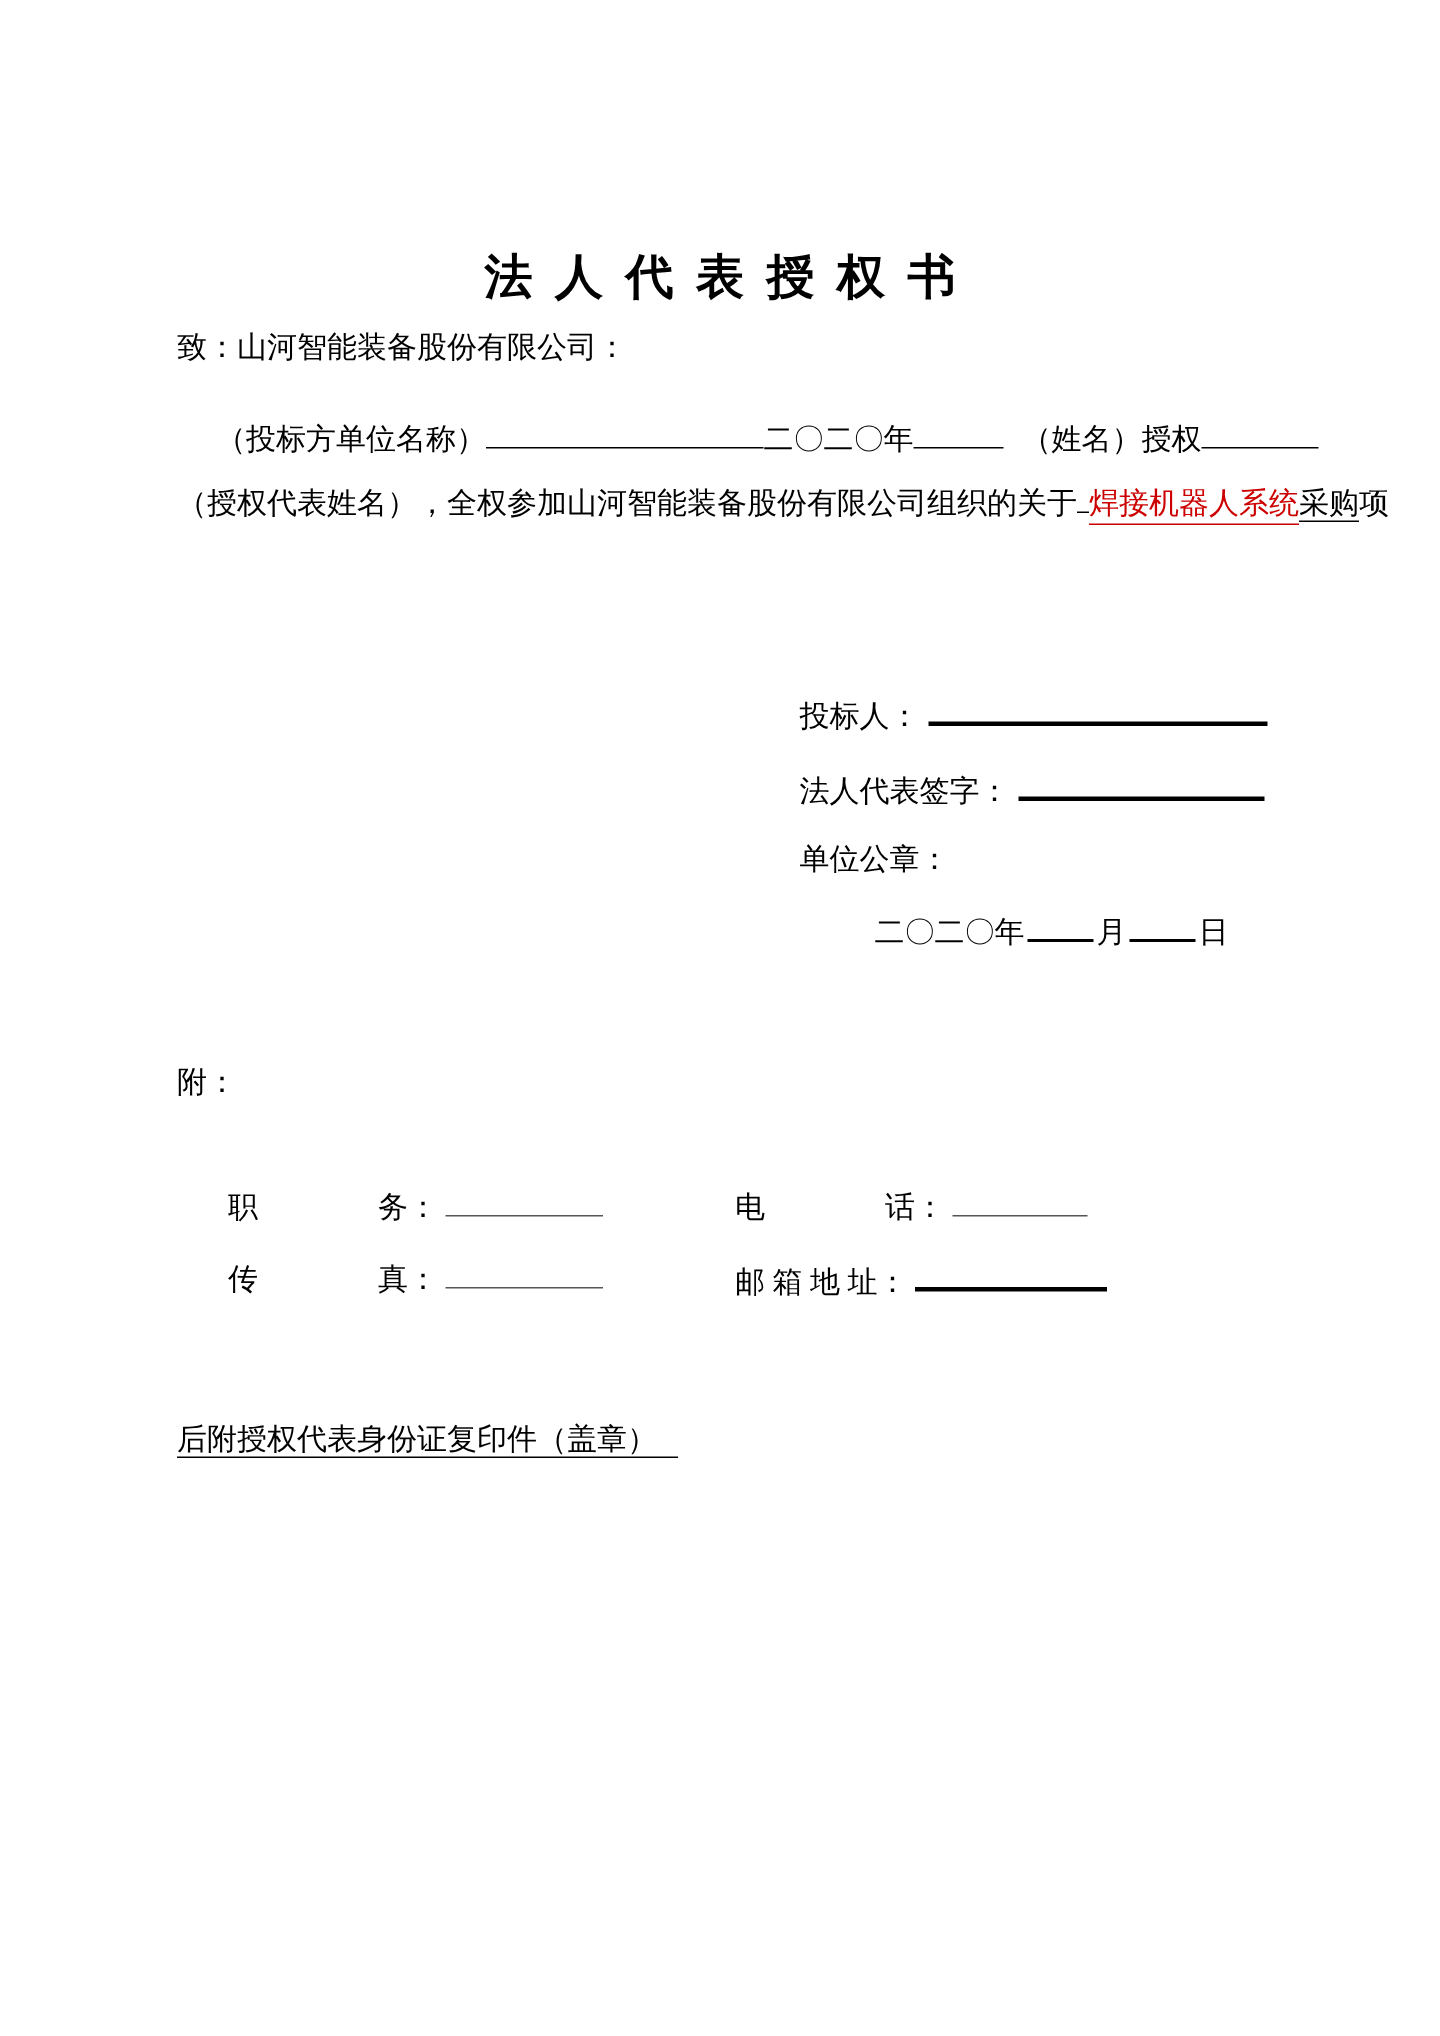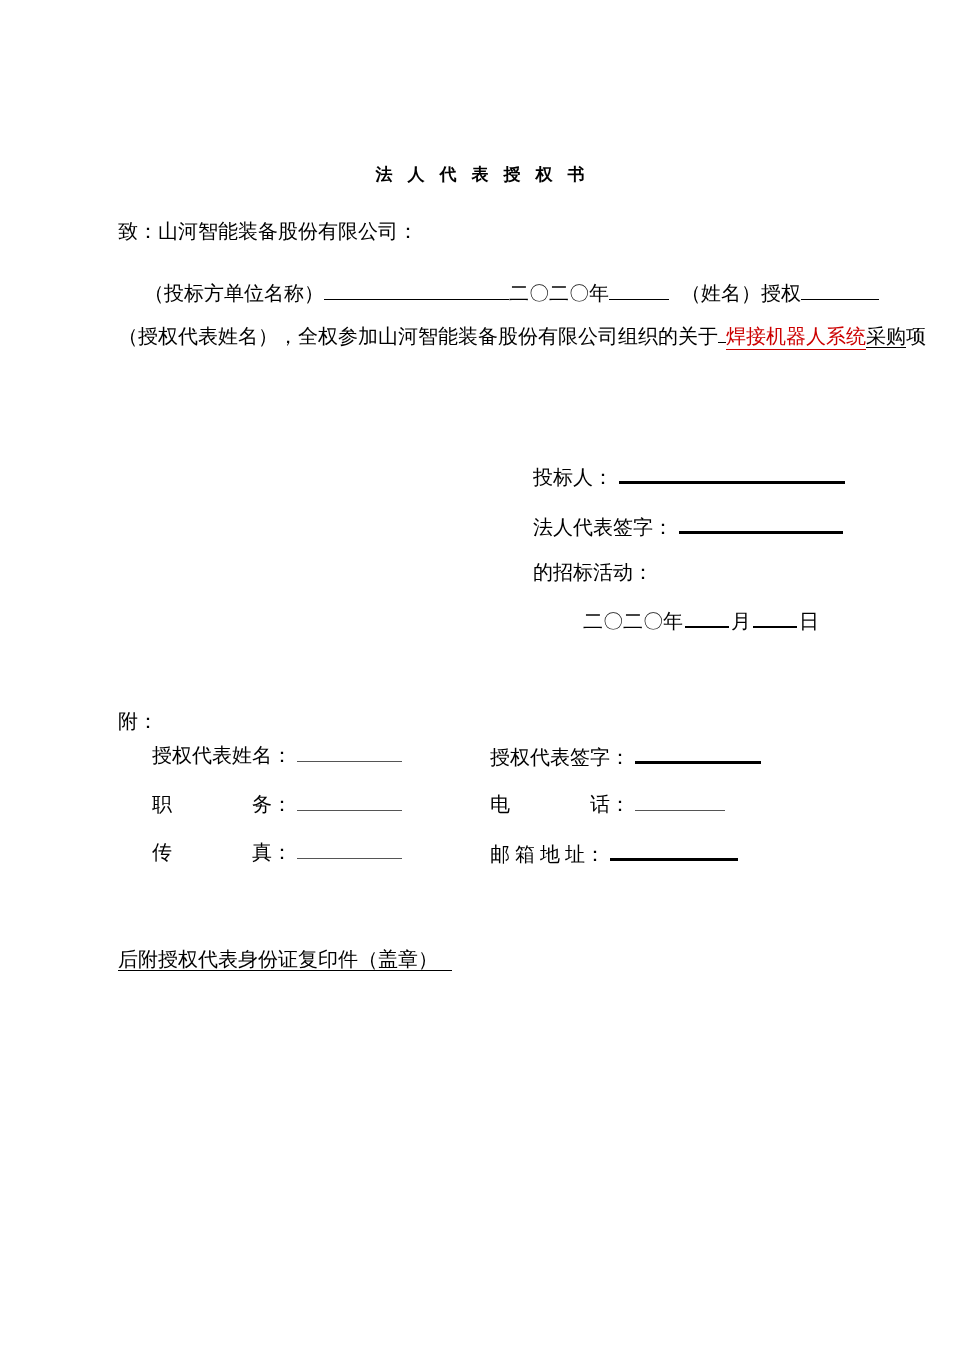--- a/index.html
+++ b/index.html
@@ -9,21 +9,21 @@
     margin:0 auto;
     background:#ffffff;
     font-family:"Liberation Serif","DejaVu Serif",serif;
     color:#000;
     font-size:20px;
     overflow:hidden;
   }
   .doc-title {
     position:absolute; top:163px; left:0; width:100%;
     text-align:center;
-    font-size:17px; font-weight:bold;
+    font-size:32px; font-weight:bold;
     letter-spacing:15px; padding-left:15px; box-sizing:border-box;
     white-space:nowrap;
   }
   .salutation {
     position:absolute; top:218px; left:118px;
     white-space:nowrap;
   }
   .para { position:absolute; top:272px; left:118px; width:780px; }
   .para .line { height:43px; line-height:43px; white-space:nowrap; }
   .para .line.indent { text-indent:26px; }
@@ -79,34 +79,28 @@
     </div>
   </div>
 
   <div class="sig-row r2">
     <span>法人代表签字：</span><span class="blank bold" style="width:164px;"></span>
   </div>
   <div class="sig-row r1">
     <span>投标人：</span><span class="blank bold" style="width:226px;"></span>
   </div>
   <div class="sig-row r3">
-    <span>的招标活动：</span>
+    <span>单位公章：</span>
   </div>
   <div class="sig-date">
     <span>二〇二〇年</span><span class="blank med" style="width:44px;"></span><span>月</span><span class="blank med" style="width:44px;"></span><span>日</span>
   </div>
 
   <div class="attach-heading">附：</div>
 
-  <div class="attach-row r1">
-    <span>授权代表姓名：</span><span class="blank thin" style="width:105px;"></span>
-    <span class="col2">
-      <span>授权代表签字：</span><span class="blank bold" style="width:126px;"></span>
-    </span>
-  </div>
   <div class="attach-row r2">
     <span>职　　　　务：</span><span class="blank thin" style="width:105px;"></span>
     <span class="col2">
       <span>电　　　　话：</span><span class="blank thin" style="width:90px;"></span>
     </span>
   </div>
   <div class="attach-row r3">
     <span>传　　　　真：</span><span class="blank thin" style="width:105px;"></span>
     <span class="col2">
       <span>邮 箱 地 址：</span><span class="blank bold" style="width:128px;"></span>

